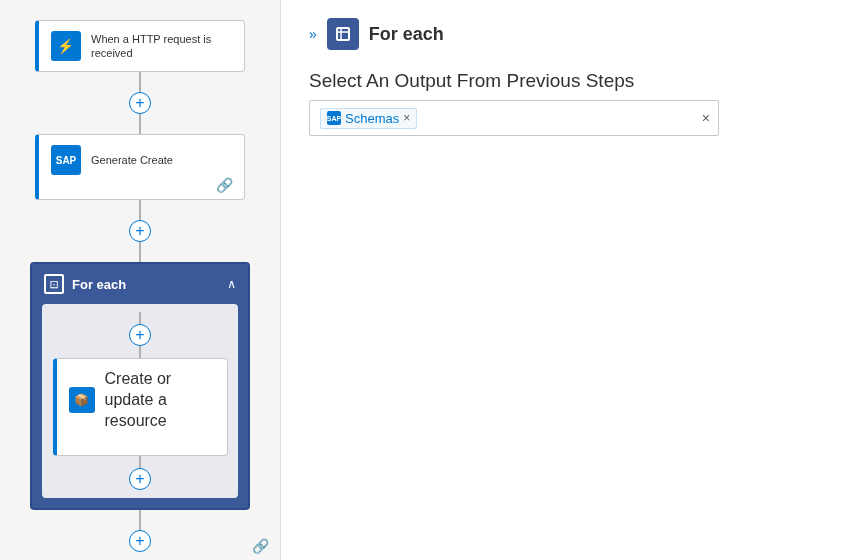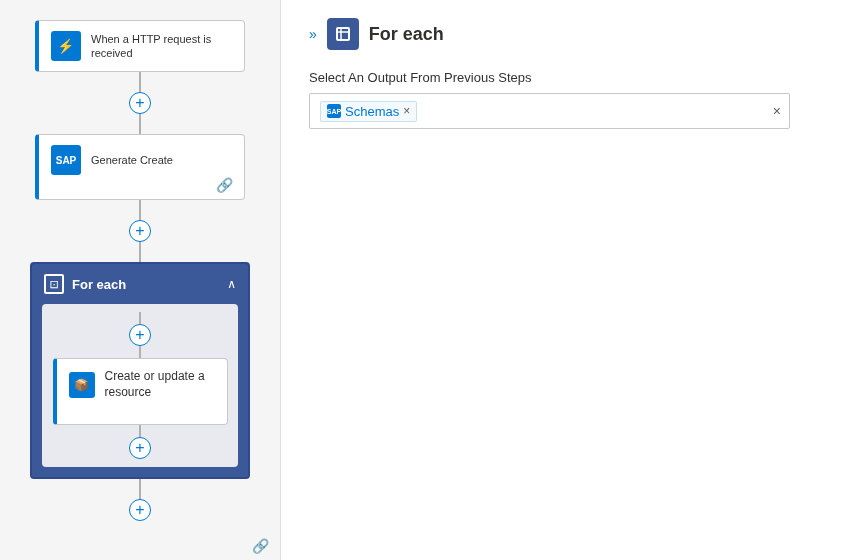--- a/index.html
+++ b/index.html
@@ -239,35 +239,35 @@
       text-decoration: none;
     }
 
     .tab.active {
       color: #0078d4;
       border-bottom: 2px solid #0078d4;
       font-weight: 600;
     }
 
     .field-label {
-      font-size: 13px;
+      font-size: 19px;
       color: #323130;
       margin-bottom: 8px;
     }
 
     .token-field {
       display: flex;
       align-items: center;
       border: 1px solid #c8c8c8;
       border-radius: 2px;
       padding: 6px 10px;
       min-height: 36px;
       gap: 6px;
       position: relative;
-      width: 481px;
+      width: 410px;
     }
 
     .token {
       display: flex;
       align-items: center;
       background: #f3f9fd;
       border: 1px solid #c8e0f4;
       border-radius: 2px;
       padding: 2px 6px;
       font-size: 13px;
@@ -364,21 +364,21 @@
 
         <div class="connector">
           <div class="v-line-short"></div>
           <div class="add-btn">+</div>
           <div class="v-line-short"></div>
         </div>
 
         <div class="node-inner">
           <div class="node-header">
             <div class="node-icon icon-http" style="width:26px;height:26px;font-size:12px;background:#0078d4;">📦</div>
-            <span class="node-title" style="font-size:12px;">Create or update a
+            <span class="node-title" style="font-size:16px;">Create or update a
 resource</span>
           </div>
           <div class="node-link-icon">🔗</div>
           <div style="height:14px;"></div>
         </div>
 
         <div class="connector">
           <div class="v-line-short"></div>
           <div class="add-btn">+</div>
         </div>

